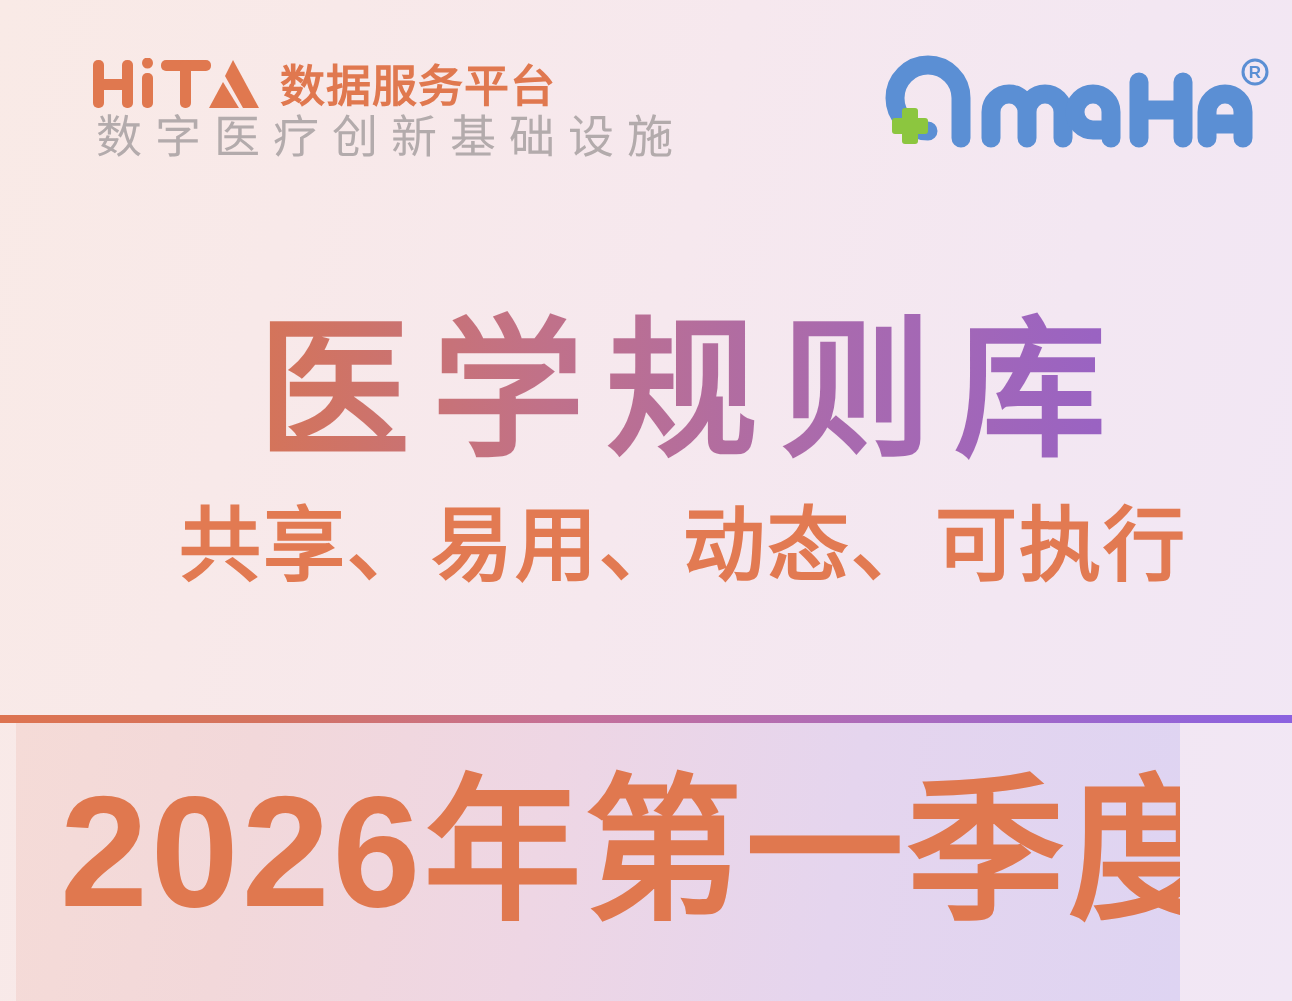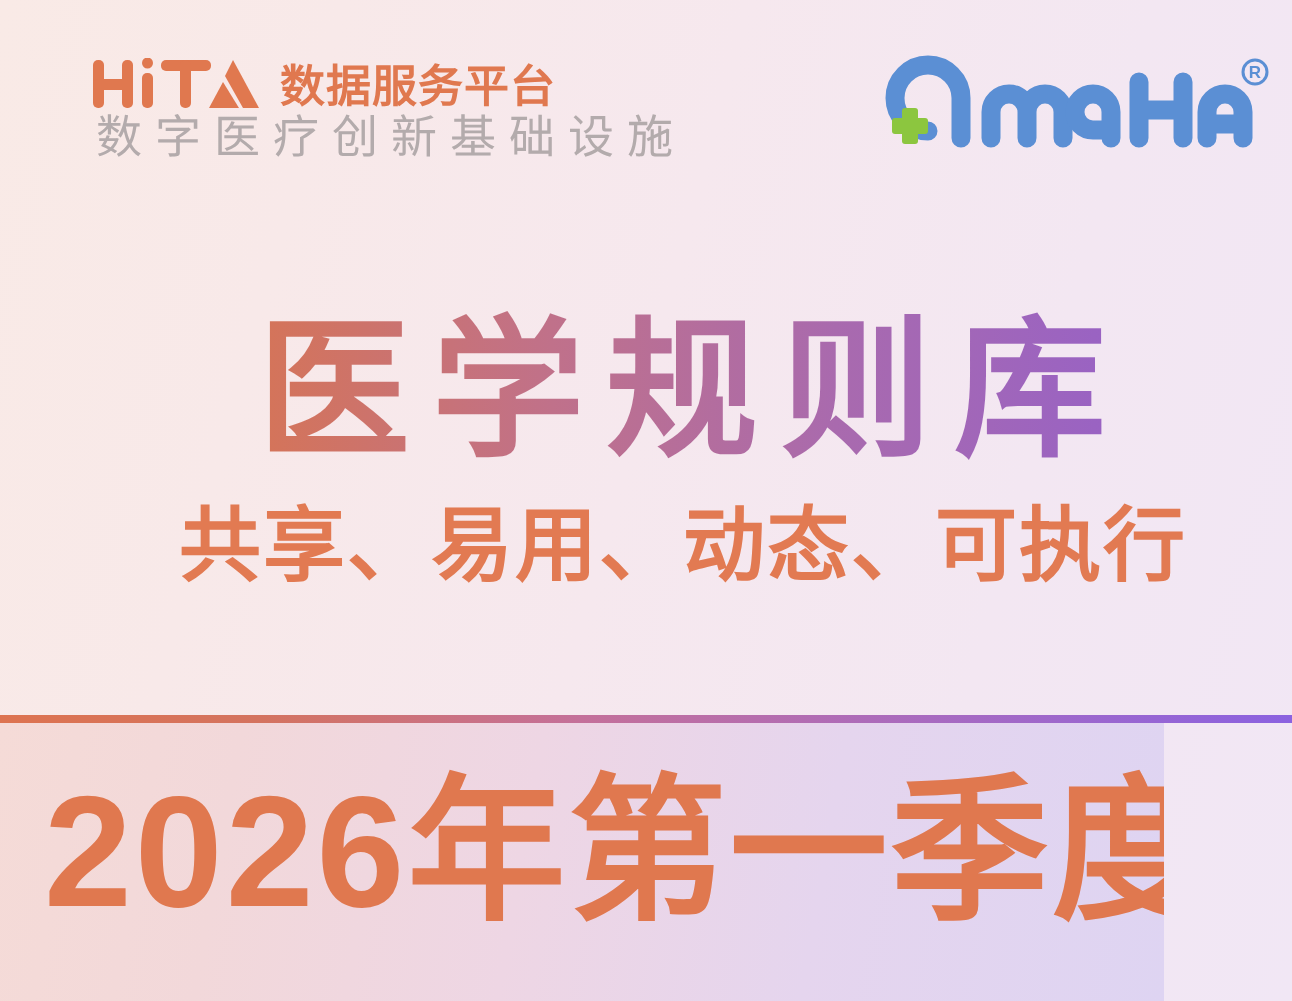--- a/index.html
+++ b/index.html
@@ -138,21 +138,21 @@
         #dd7350 0%,
         #d4735f 20%,
         #c4709a 45%,
         #a86ac0 72%,
         #8b62e0 100%);
   }
 
   
   .bottom-banner {
     position: absolute;
-    left: 0;
+    left: 16px;
     top: 723px;
     width: 1164px;
     height: 278px;
     background-image: linear-gradient(100deg,
         #f5dbd7 0%,
         #f2d8da 20%,
         #eed6e4 45%,
         #e5d5ee 70%,
         #ded4f2 100%);
     overflow: hidden;

